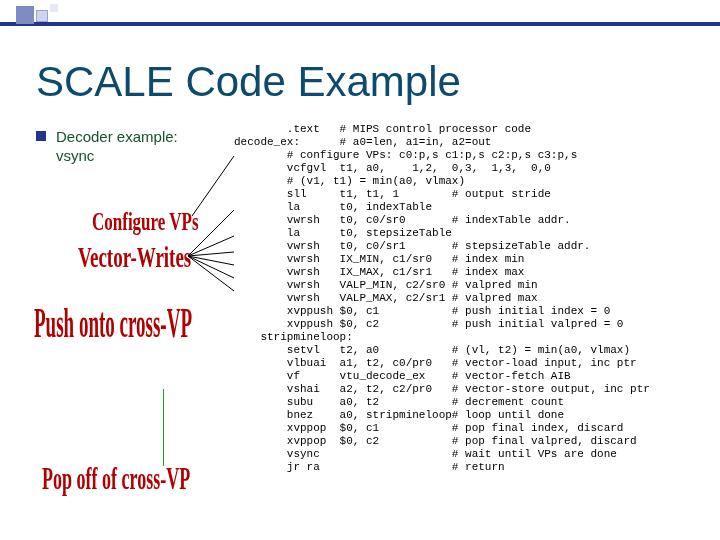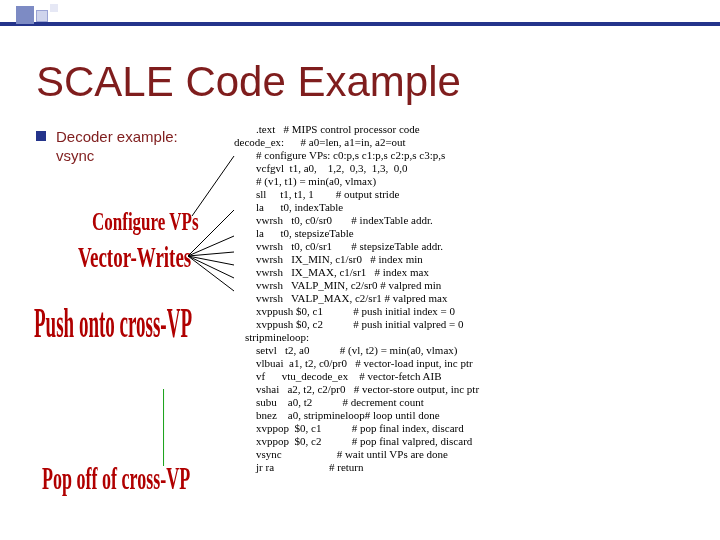--- a/index.html
+++ b/index.html
@@ -26,26 +26,26 @@
     position:absolute; left:36px; top:10px; width:12px; height:12px;
     background:#cfd4ec; border:1px solid #9aa3d4;
     box-sizing:border-box;
   }
   .topbar .sq3 {
     position:absolute; left:50px; top:4px; width:8px; height:8px;
     background:#e6e8f5;
   }
   .title {
     position:absolute; left:36px; top:58px;
-    font-size:42px; font-weight:400; color:#7f1d1d;
+    font-size:42px; font-weight:400; color:#0c4a6e;
     letter-spacing:0px;
   }
   .intro {
     position:absolute; left:36px; top:128px;
-    font-size:15px; color:#7f1d1d; line-height:1.25;
+    font-size:15px; color:#14532d; line-height:1.25;
   }
   .intro .bullet {
     display:inline-block; width:10px; height:10px; background:#24348b;
     margin-right:10px; vertical-align:1px;
   }
   .intro .line2, .intro .line3 {
     margin-left:20px;
   }
 
   .annot {
@@ -64,21 +64,21 @@
   #a-pop      { left:42px;  top:460px; font-size:18px; transform:scaleY(1.8);}
 
   .lines {
     position:absolute; left:0; top:0; width:720px; height:540px;
     pointer-events:none;
   }
 
   .code {
     position:absolute;
     left:234px; top:112px;
-    font-family: Liberation Serif, serif;
+    font-family: Liberation Mono, monospace;
     font-size:11px;
     line-height:13px;
     white-space:pre;
     color:#000;
   }
 </style>
 </head>
 <body>
 
 <div class="topbar">

